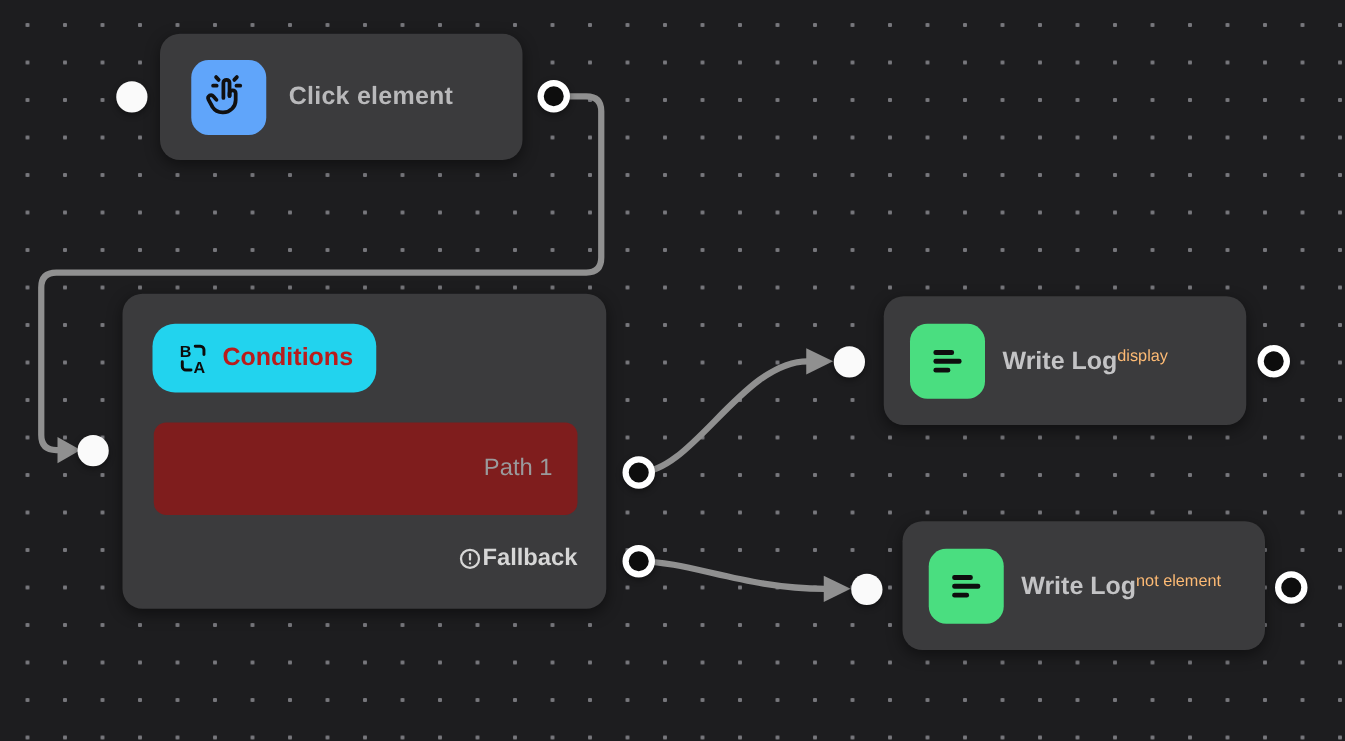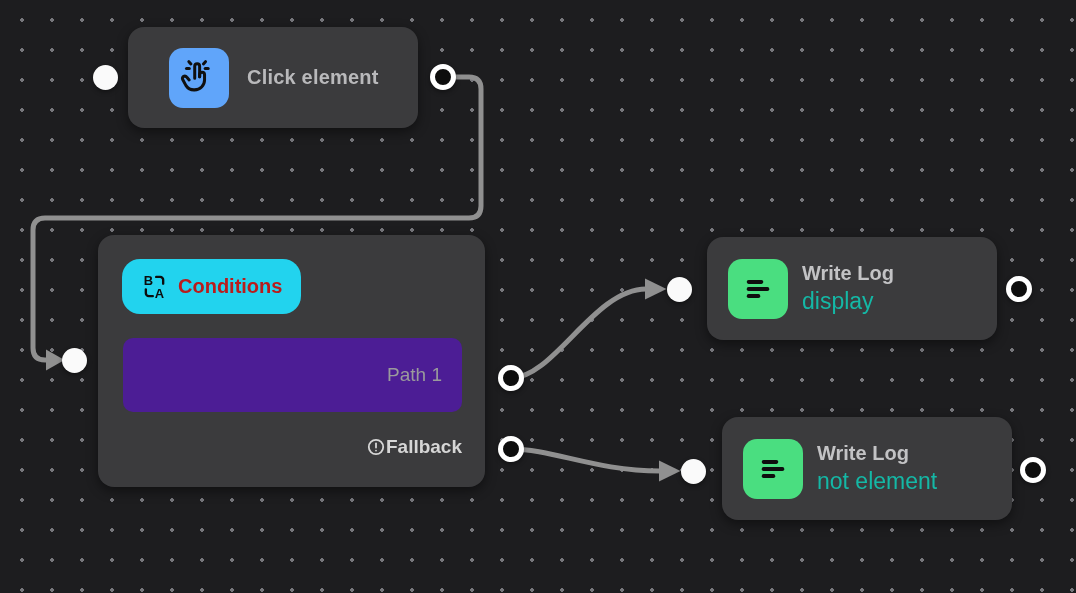--- a/index.html
+++ b/index.html
@@ -11,32 +11,32 @@
     background-size:30px 30px;background-position:7px 5px;
     font-family:"Liberation Sans","DejaVu Sans",sans-serif;
   }
   .edge-layer{position:absolute;left:0;top:0;width:1076px;height:593px;}
   .edge{fill:none;stroke:#909090;stroke-width:5;}
   .arrow{fill:#909090;stroke:none;}
   .node{
     position:absolute;background:#3b3b3d;border-radius:16px;
     box-shadow:0 4px 12px rgba(0,0,0,.45);
   }
-  .node-click{left:128px;top:27px;width:290px;height:101px;display:flex;align-items:center;padding-left:41px;}
+  .node-click{left:128px;top:27px;width:290px;height:101px;display:flex;align-items:center;padding-left:25px;}
   .node-cond{left:98px;top:235px;width:387px;height:252px;}
   .node-wl1{left:707px;top:237px;width:290px;height:103px;display:flex;align-items:center;padding-left:21px;}
   .node-wl2{left:722px;top:417px;width:290px;height:103px;display:flex;align-items:center;padding-left:21px;}
   .icon-box{
     width:60px;height:60px;border-radius:14px;flex:0 0 auto;
     display:flex;align-items:center;justify-content:center;
   }
   .node-title{font-size:20px;font-weight:700;color:#b9b9bb;margin-left:18px;letter-spacing:.2px;}
-  .wl-text{display:flex;flex-direction:column;margin-left:14px;line-height:1.3;}
+  .wl-text{display:flex;flex-direction:row;margin-left:14px;line-height:1.3;}
   .wl-title{font-size:20px;font-weight:700;color:#c3c3c5;}
-  .wl-sub{font-size:23px;color:#14b8a6;margin-top:1px;}
+  .wl-sub{font-size:13px;color:#fdba74;margin-top:1px;}
   .badge{
     position:absolute;left:24px;top:24px;height:55px;border-radius:18px;
     display:flex;align-items:center;padding:0 19px;gap:10px;
   }
   .badge-label{font-size:20px;font-weight:600;color:#b91c1c;}
   .path-box{
     position:absolute;left:25px;top:103px;width:339px;height:74px;border-radius:10px;
     display:flex;align-items:center;justify-content:flex-end;padding-right:20px;
   }
   .path-label{font-size:19px;color:#9a9a9c;}
@@ -82,21 +82,21 @@
       <span style="display:flex;">
         <svg width="27" height="27" viewBox="0 0 24 24" fill="none">
           <text x="2.5" y="11" font-size="11.5" font-weight="800" fill="#0c0c0c" font-family="Liberation Sans,sans-serif">B</text>
           <path d="M13.5 3.5h3.6a2.6 2.6 0 0 1 2.6 2.6v3.4" stroke="#0c0c0c" stroke-width="2.1" stroke-linecap="round"></path>
           <path d="M10.5 20.5H6.9a2.6 2.6 0 0 1-2.6-2.6v-3.4" stroke="#0c0c0c" stroke-width="2.1" stroke-linecap="round"></path>
           <text x="12.3" y="22.5" font-size="11.5" font-weight="800" fill="#0c0c0c" font-family="Liberation Sans,sans-serif">A</text>
         </svg>
       </span>
       <span class="badge-label">Conditions</span>
     </div>
-    <div class="path-box" style="background-color: #4c1d95;">
+    <div class="path-box" style="background-color: #7f1d1d;">
       <span class="path-label">Path 1</span>
     </div>
     <div class="fallback-row">
       <span style="display:flex;">
         <svg width="20" height="20" viewBox="0 0 20 20" fill="none" stroke="#d6d6d6" stroke-width="1.8" stroke-linecap="round">
           <circle cx="10" cy="10" r="7.2"></circle>
           <path d="M10 6.3v4.3"></path>
           <path d="M10 13.6v.01"></path>
         </svg>
       </span>

